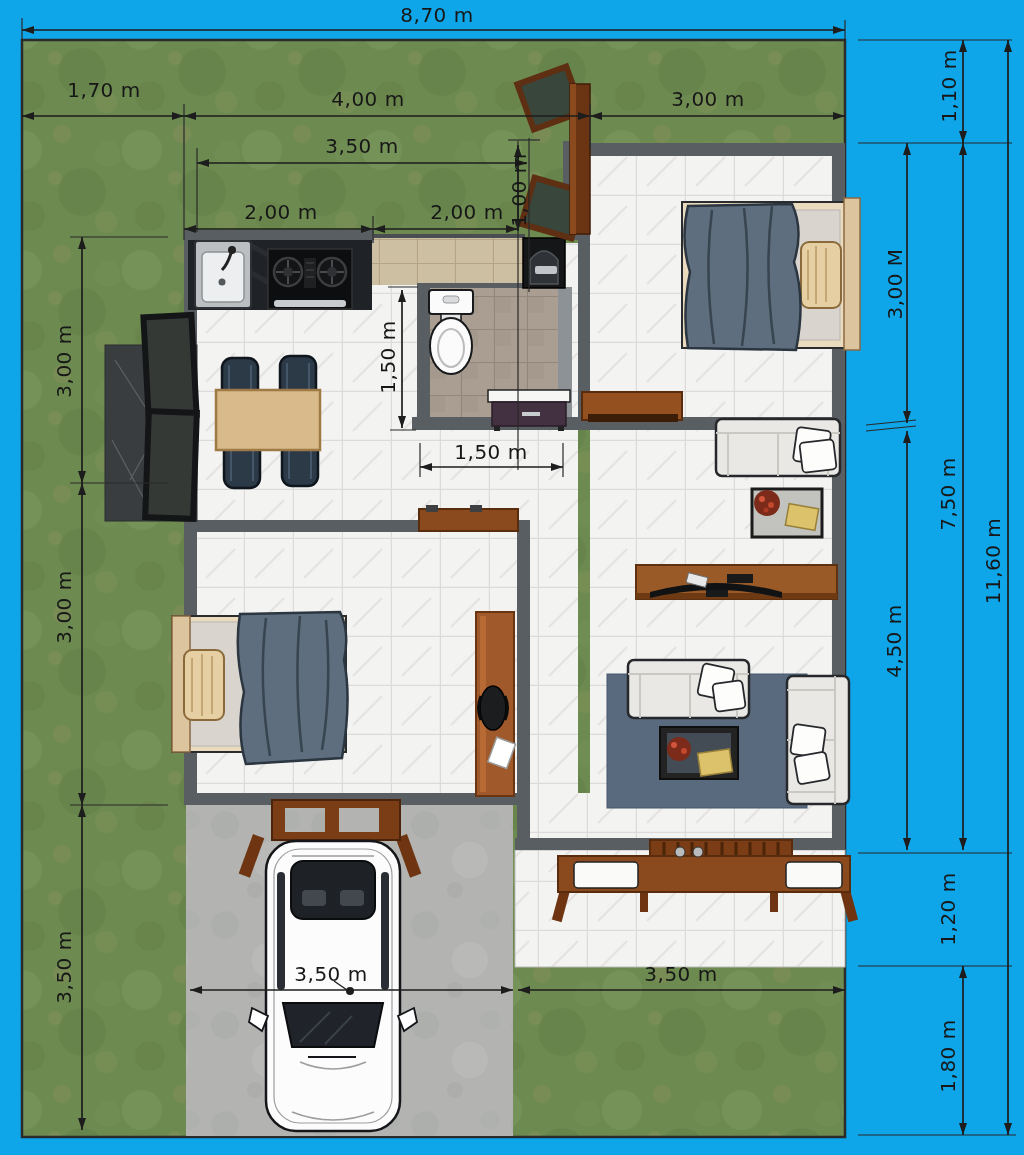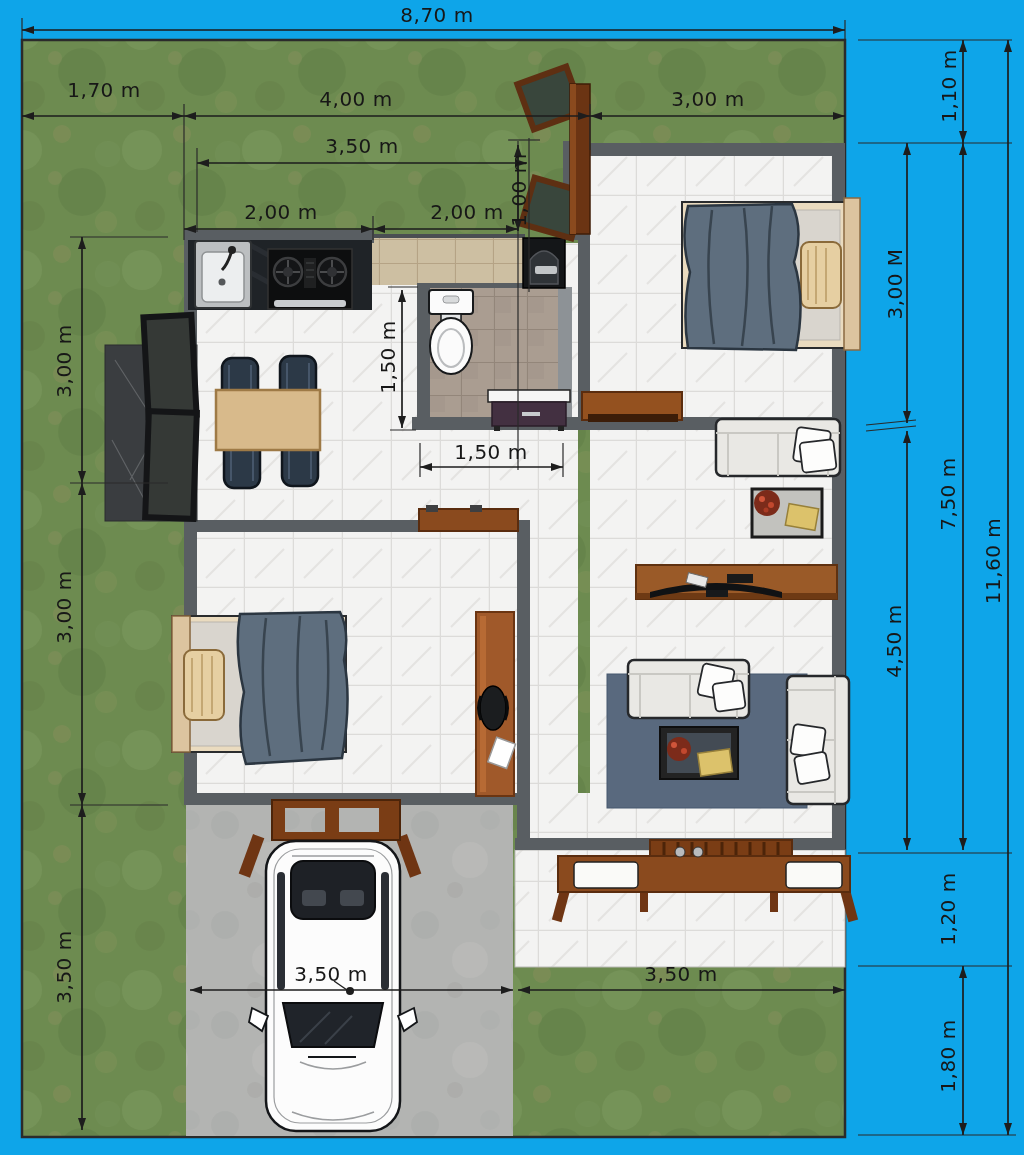--- a/index.html
+++ b/index.html
@@ -357,21 +357,21 @@
     <line x1="907" y1="143" x2="907" y2="423" marker-start="url(#ah)" marker-end="url(#ah)"></line>
     <line x1="907" y1="431" x2="907" y2="850" marker-start="url(#ah)" marker-end="url(#ah)"></line>
     <line x1="963" y1="143" x2="963" y2="850" marker-start="url(#ah)" marker-end="url(#ah)"></line>
     <line x1="963" y1="966" x2="963" y2="1135" marker-start="url(#ah)" marker-end="url(#ah)"></line>
     <line x1="1008" y1="40" x2="1008" y2="1135" marker-start="url(#ah)" marker-end="url(#ah)"></line>
   </g>
 </svg>
 
 <div class="dim" style="left:437px;top:15px;">8,70 m</div>
 <div class="dim" style="left:104px;top:90px;">1,70 m</div>
-<div class="dim" style="left:356px;top:99px;">4,00 m</div>
+<div class="dim" style="left:368px;top:99px;">4,00 m</div>
 <div class="dim" style="left:708px;top:99px;">3,00 m</div>
 <div class="dim" style="left:362px;top:146px;">3,50 m</div>
 <div class="dim" style="left:281px;top:212px;">2,00 m</div>
 <div class="dim" style="left:467px;top:212px;">2,00 m</div>
 <div class="dim v" style="left:519px;top:190px;">1,00 m</div>
 <div class="dim v" style="left:388px;top:357px;">1,50 m</div>
 <div class="dim" style="left:491px;top:452px;">1,50 m</div>
 <div class="dim" style="left:331px;top:974px;">3,50 m</div>
 <div class="dim" style="left:681px;top:974px;">3,50 m</div>
 <div class="dim v" style="left:949px;top:86px;">1,10 m</div>

